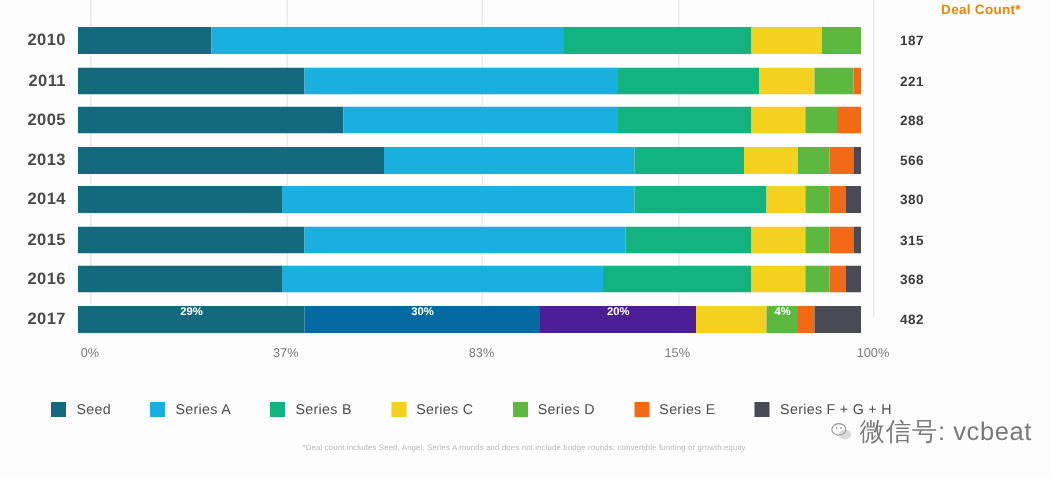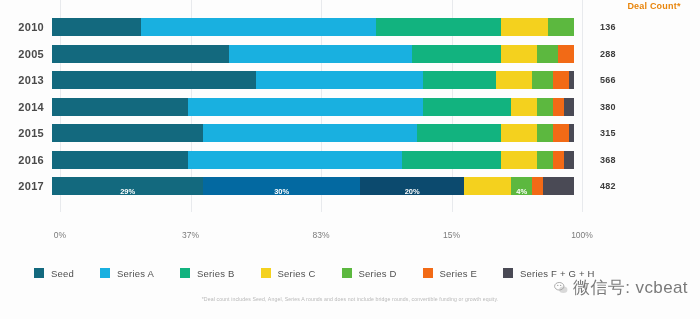--- a/index.html
+++ b/index.html
@@ -61,21 +61,21 @@
     position: absolute;
     left: 0; top: 0;
     width: 100%; height: 100%;
     display: flex;
     overflow: hidden;
   }
   .seg {
     height: 100%;
     position: relative;
     display: flex;
-    align-items: flex-end;
+    align-items: flex-start;
     justify-content: center;
     font-size: 7.5px;
     font-weight: bold;
     color: #ffffff;
     white-space: nowrap;
     overflow: hidden;
   }
   .seg-label { pointer-events: none; line-height: 1; }
   .count-cell {
     flex: 0 0 auto;
@@ -193,21 +193,35 @@
         <div class="year-label">2010</div>
         <div class="bar-wrap">
           <div class="bar">
             <div class="seg" style="width: 17%; background: rgb(19, 105, 126);"></div>
             <div class="seg" style="width: 45%; background: rgb(25, 176, 224);"></div>
             <div class="seg" style="width: 24%; background: rgb(18, 179, 127);"></div>
             <div class="seg" style="width: 9%; background: rgb(244, 209, 30);"></div>
             <div class="seg" style="width: 5%; background: rgb(92, 184, 63);"></div>
           </div>
         </div>
-        <div class="count-cell">136</div>
+        <div class="count-cell">187</div>
+      </div>
+      <div class="row">
+        <div class="year-label">2011</div>
+        <div class="bar-wrap">
+          <div class="bar">
+            <div class="seg" style="width: 29%; background: rgb(19, 105, 126);"></div>
+            <div class="seg" style="width: 40%; background: rgb(25, 176, 224);"></div>
+            <div class="seg" style="width: 18%; background: rgb(18, 179, 127);"></div>
+            <div class="seg" style="width: 7%; background: rgb(244, 209, 30);"></div>
+            <div class="seg" style="width: 5%; background: rgb(92, 184, 63);"></div>
+            <div class="seg" style="width: 1%; background: rgb(242, 106, 22);"></div>
+          </div>
+        </div>
+        <div class="count-cell">221</div>
       </div>
       <div class="row">
         <div class="year-label">2005</div>
         <div class="bar-wrap">
           <div class="bar">
             <div class="seg" style="width: 34%; background: rgb(19, 105, 126);"></div>
             <div class="seg" style="width: 35%; background: rgb(25, 176, 224);"></div>
             <div class="seg" style="width: 17%; background: rgb(18, 179, 127);"></div>
             <div class="seg" style="width: 7%; background: rgb(244, 209, 30);"></div>
             <div class="seg" style="width: 4%; background: rgb(92, 184, 63);"></div>
@@ -279,21 +293,21 @@
       <div class="row">
         <div class="year-label">2017</div>
         <div class="bar-wrap">
           <div class="bar">
             <div class="seg" style="width: 29%; background: rgb(19, 105, 126);">
               <span class="seg-label">29%</span>
             </div>
             <div class="seg" style="width: 30%; background: #0369a1;">
               <span class="seg-label">30%</span>
             </div>
-            <div class="seg" style="width: 20%; background: #0c4a6e;">
+            <div class="seg" style="width: 20%; background: #4c1d95;">
               <span class="seg-label">20%</span>
             </div>
             <div class="seg" style="width: 9%; background: rgb(244, 209, 30);"></div>
             <div class="seg" style="width: 4%; background: rgb(92, 184, 63);">
               <span class="seg-label">4%</span>
             </div>
             <div class="seg" style="width: 2%; background: rgb(242, 106, 22);"></div>
             <div class="seg" style="width: 6%; background: rgb(74, 74, 85);"></div>
           </div>
         </div>

